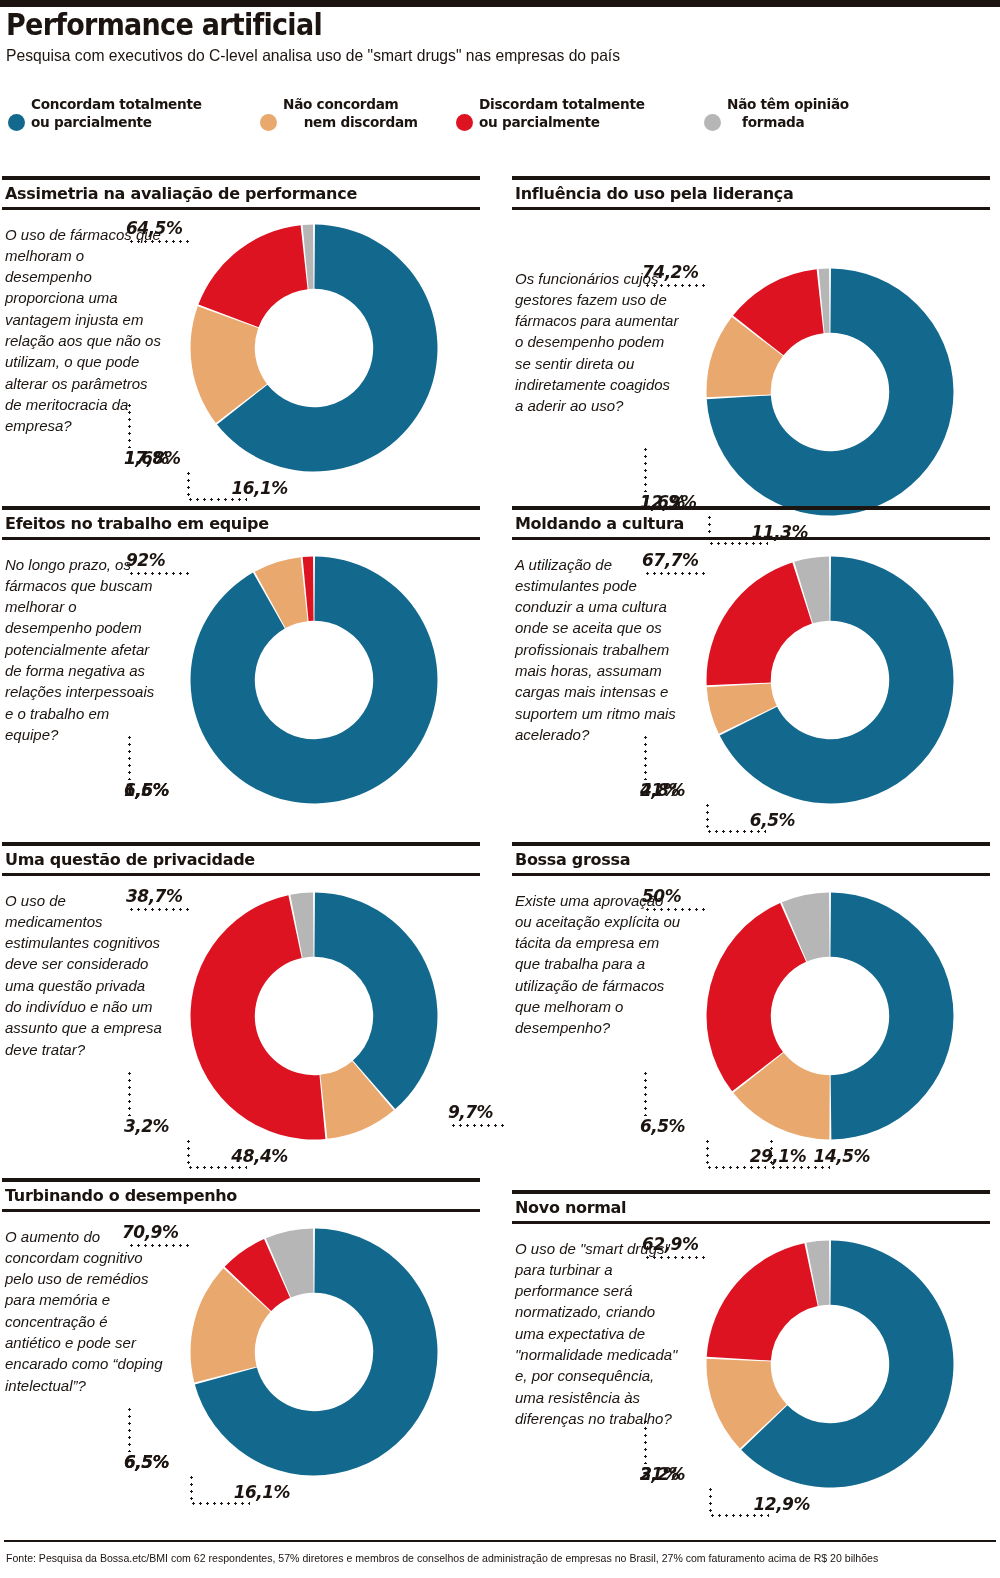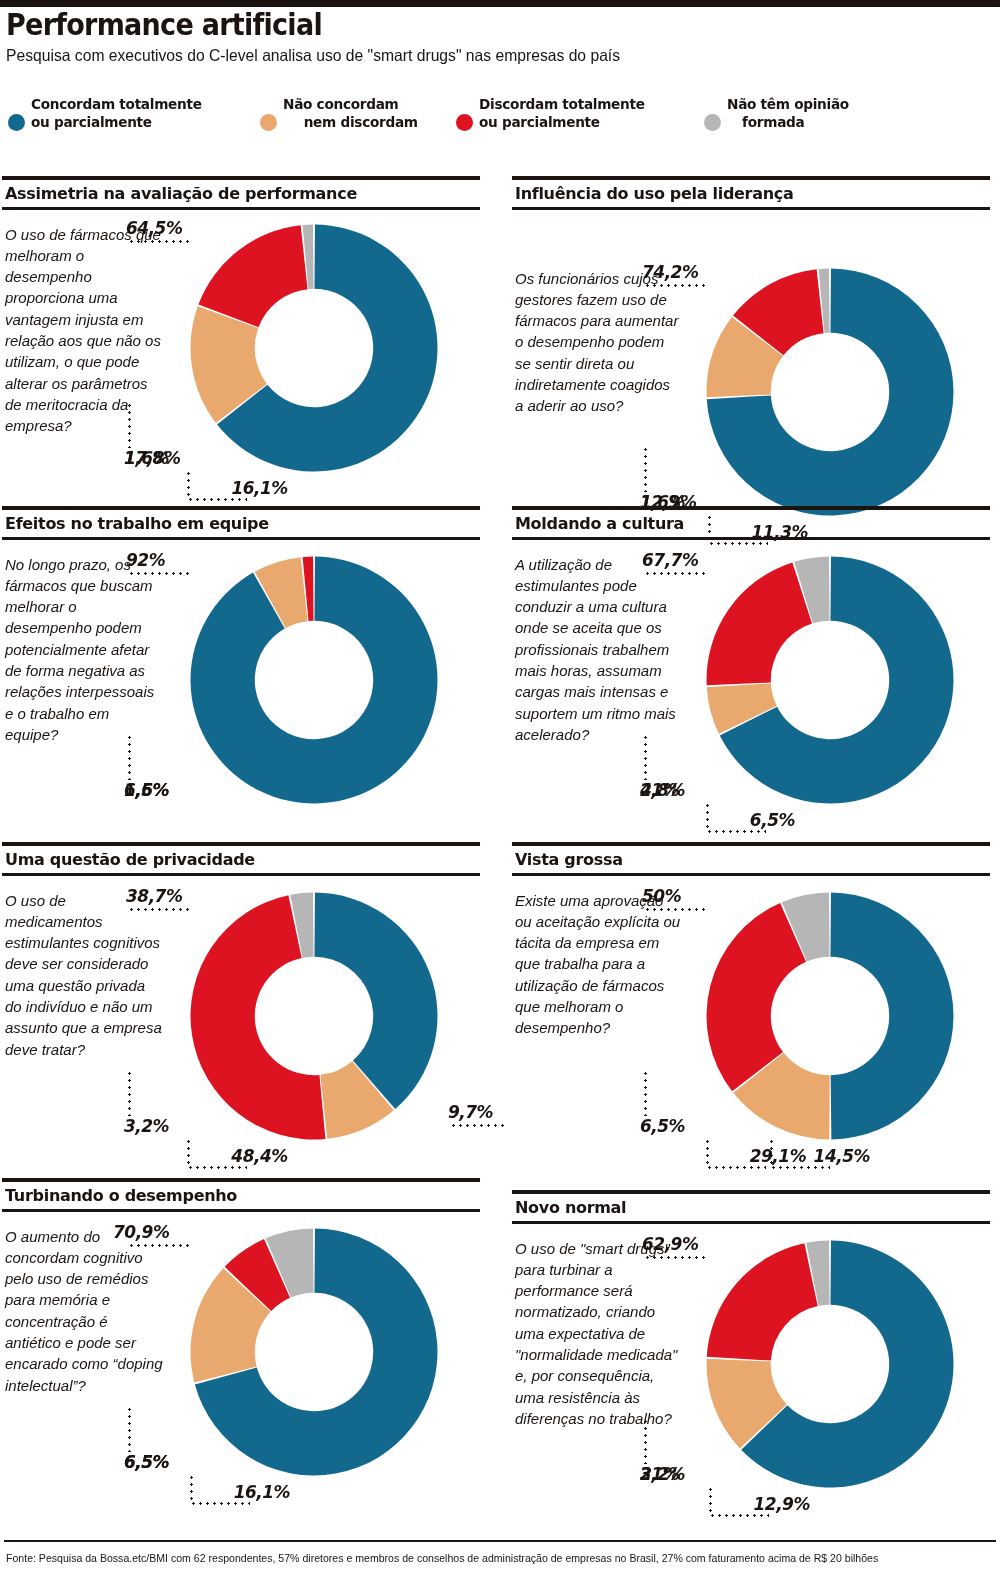--- a/index.html
+++ b/index.html
@@ -321,21 +321,21 @@
           <div class="leader" style="left: 448px; top: 248.28px; width: 58px;"></div>
           <div class="leader v" style="left: 185.362px; top: 262px; height: 28px;"></div>
           <div class="pct" style="left: 229.362px; top: 270px;">48,4%</div>
           <div class="leader" style="left: 185.362px; top: 290px; width: 60px;"></div>
           <div class="pct" style="left: 122px; top: 240px;">3,2%</div>
           <div class="leader v" style="left: 126px; top: 194px; height: 46px;"></div>
         </div>
       </div>
       <div class="panel col-r" style="top: 842px;">
         <div class="sec-rule-top"></div>
-        <div class="sec-title">Vista grossa</div>
+        <div class="sec-title">Bossa grossa</div>
         <div class="sec-rule-bot"></div>
         <div class="panel-body" style="height: 326px;">
           <div class="question">Existe uma aprovação ou aceitação explícita ou tácita da empresa em que trabalha para a utilização de fármacos que melhoram o desempenho?</div>
           <div class="donut-wrap" style="left: 192px; top: 14px; width: 252px; height: 252px;">
             <svg class="donut-svg" width="252" height="252" viewBox="0 0 200 200">
               <path d="M 100.76968228709372 2.0030225508106128 A 98 98 0 0 1 101.07723701695126 197.9940792109876 L 100.51663407955826 146.99716043792262 A 47 47 0 0 0 100.36913334176943 53.00144959069488 Z" fill="#13688d"></path>
               <path d="M 99.5378800240472 197.99891042826866 A 98 98 0 0 1 23.285204652019388 160.98229394436925 L 63.20821039433582 129.24661036107503 A 47 47 0 0 0 99.778371031941 146.99947745029212 Z" fill="#e9a86e"></path>
               <path d="M 22.336800524554462 159.76978707706056 A 98 98 0 0 1 60.41090050243864 10.352338563841016 L 81.01339105729201 57.005713392862525 A 47 47 0 0 0 62.75336351687816 128.66510196552903 Z" fill="#dd1322"></path>
               <path d="M 61.82390877583744 9.741559625459857 A 98 98 0 0 1 99.23031771290631 2.0030225508106128 L 99.63086665823059 53.00144959069488 A 47 47 0 0 0 81.69105829045264 56.71278879996544 Z" fill="#b6b6b6"></path>
             </svg>
@@ -359,21 +359,21 @@
         <div class="panel-body" style="height: 340px;">
           <div class="question">O aumento do concordam cognitivo pelo uso de remédios para memória e concentração é antiético e pode ser encarado como “doping intelectual”?</div>
           <div class="donut-wrap" style="left: 186px; top: 14px; width: 252px; height: 252px;">
             <svg class="donut-svg" width="252" height="252" viewBox="0 0 200 200">
               <path d="M 100.76968228709372 2.0030225508106128 A 98 98 0 1 1 5.432869525240548 125.71104497623195 L 54.646376200880674 112.33080728451941 A 47 47 0 1 0 100.36913334176943 53.00144959069488 Z" fill="#13688d"></path>
               <path d="M 5.040684495583548 124.22247714278397 A 98 98 0 0 1 28.036394075302823 33.4775269377717 L 65.48684205652279 68.09636495995173 A 47 47 0 0 0 54.45828746216762 111.61690230317191 Z" fill="#e9a86e"></path>
               <path d="M 29.090161639531928 32.35537845702518 A 98 98 0 0 1 60.37432763818298 10.36849833973588 L 80.99585101014898 57.01346348946517 A 47 47 0 0 0 65.99222037814286 67.55819170898147 Z" fill="#dd1322"></path>
               <path d="M 61.78708659675762 9.7571429461794 A 98 98 0 0 1 99.23031771290631 2.0030225508106128 L 99.63086665823059 53.00144959069488 A 47 47 0 0 0 81.67339867395518 56.72026243337175 Z" fill="#b6b6b6"></path>
             </svg>
           </div>
-          <div class="pct" style="left: 111px; top: 10px;">70,9%</div>
+          <div class="pct" style="left: 120px; top: 10px;">70,9%</div>
           <div class="leader" style="left: 126px; top: 32px; width: 62px;"></div>
           <div class="leader v" style="left: 187.677px; top: 262px; height: 28px;"></div>
           <div class="pct" style="left: 231.677px; top: 270px;">16,1%</div>
           <div class="leader" style="left: 187.677px; top: 290px; width: 60px;"></div>
           <div class="pct" style="left: 122px; top: 240px;">6,5%</div>
           <div class="leader v" style="left: 126px; top: 194px; height: 46px;"></div>
           <div class="pct" style="left: 122px; top: 240px;">6,5%</div>
           <div class="leader v" style="left: 126px; top: 194px; height: 46px;"></div>
         </div>
       </div>

